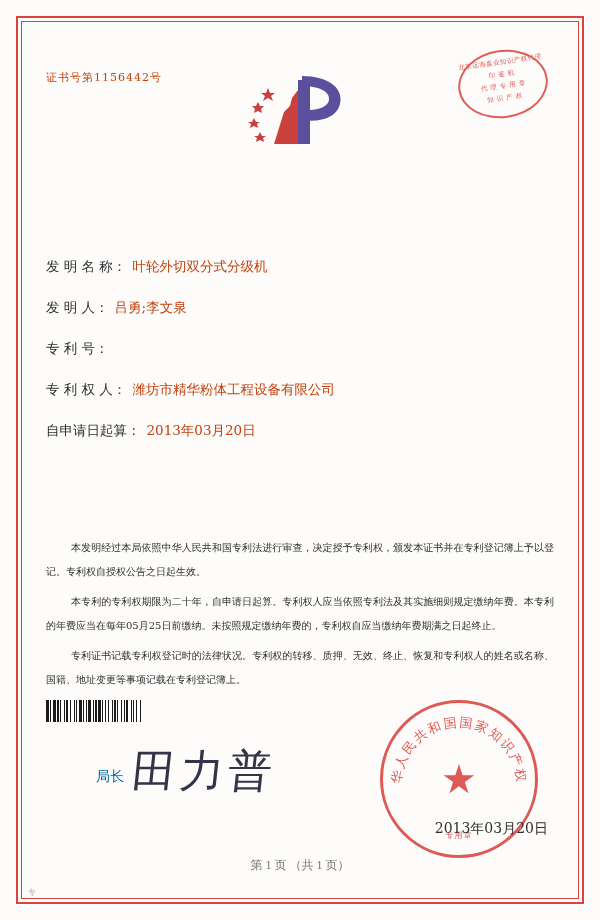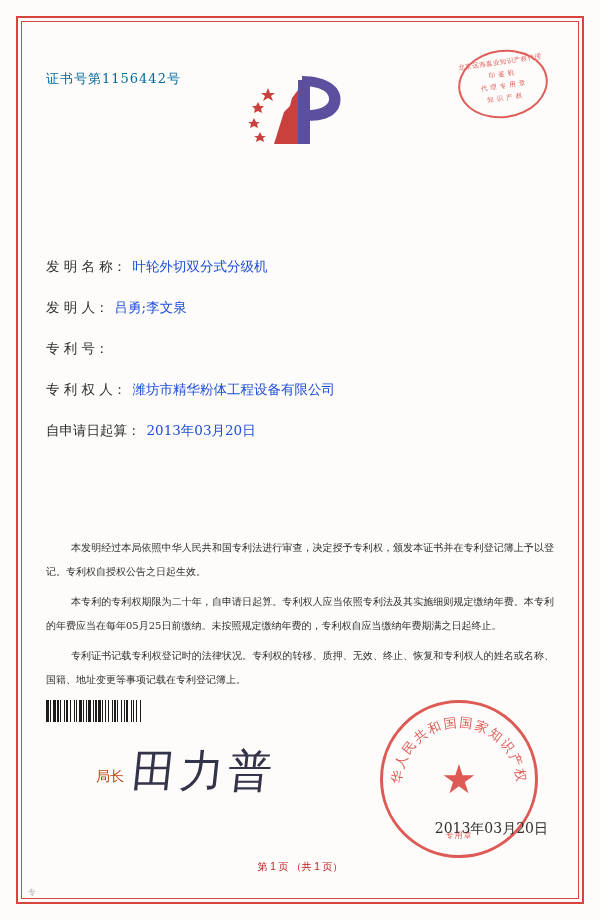--- a/index.html
+++ b/index.html
@@ -41,22 +41,22 @@
     height: 878px;
     border: 1px solid #d9443f;
     box-sizing: border-box;
   }
 
   
   .cert-no {
     position: absolute;
     left: 46px;
     top: 70px;
-    font-size: 13px;
-    color: #0369a1;
+    font-size: 11px;
+    color: #c2410c;
     letter-spacing: 1px;
     font-family: "DejaVu Serif", "Liberation Serif", serif;
   }
 
   
   .oval-stamp {
     position: absolute;
     right: 52px;
     top: 50px;
     width: 86px;
@@ -120,21 +120,21 @@
     font-size: 13.5px;
     font-family: "DejaVu Serif", "Liberation Serif", serif;
     color: #2f2f2f;
   }
   .field-label {
     white-space: nowrap;
     color: #2f2f2f;
   }
   .field-value {
     margin-left: 6px;
-    color: #1d4ed8;
+    color: #c2410c;
   }
 
   
   .body-text {
     position: absolute;
     left: 46px;
     top: 536px;
     width: 508px;
     font-size: 10px;
     line-height: 24px;
@@ -163,21 +163,21 @@
     background: #1b1b1b;
     height: 100%;
   }
 
   
   .sig-label {
     position: absolute;
     left: 96px;
     top: 768px;
     font-size: 14px;
-    color: #c2410c;
+    color: #0369a1;
     font-family: "DejaVu Serif", "Liberation Serif", serif;
   }
   .sig-hand {
     position: absolute;
     left: 132px;
     top: 742px;
     font-size: 44px;
     color: #22223a;
     font-family: "DejaVu Serif", "Liberation Serif", serif;
     letter-spacing: 4px;
@@ -240,23 +240,23 @@
     font-family: "DejaVu Serif", "Liberation Serif", serif;
   }
 
   
   .footer {
     position: absolute;
     left: 0;
     bottom: 46px;
     width: 100%;
     text-align: center;
-    font-size: 10px;
-    color: #b91c1c;
-    font-family: Liberation Sans, sans-serif;
+    font-size: 12px;
+    color: #737373;
+    font-family: Liberation Serif, serif;
   }
 
   .edge-mark {
     position: absolute;
     left: 28px;
     bottom: 22px;
     font-size: 8px;
     color: #b5b5b5;
   }
 </style>

